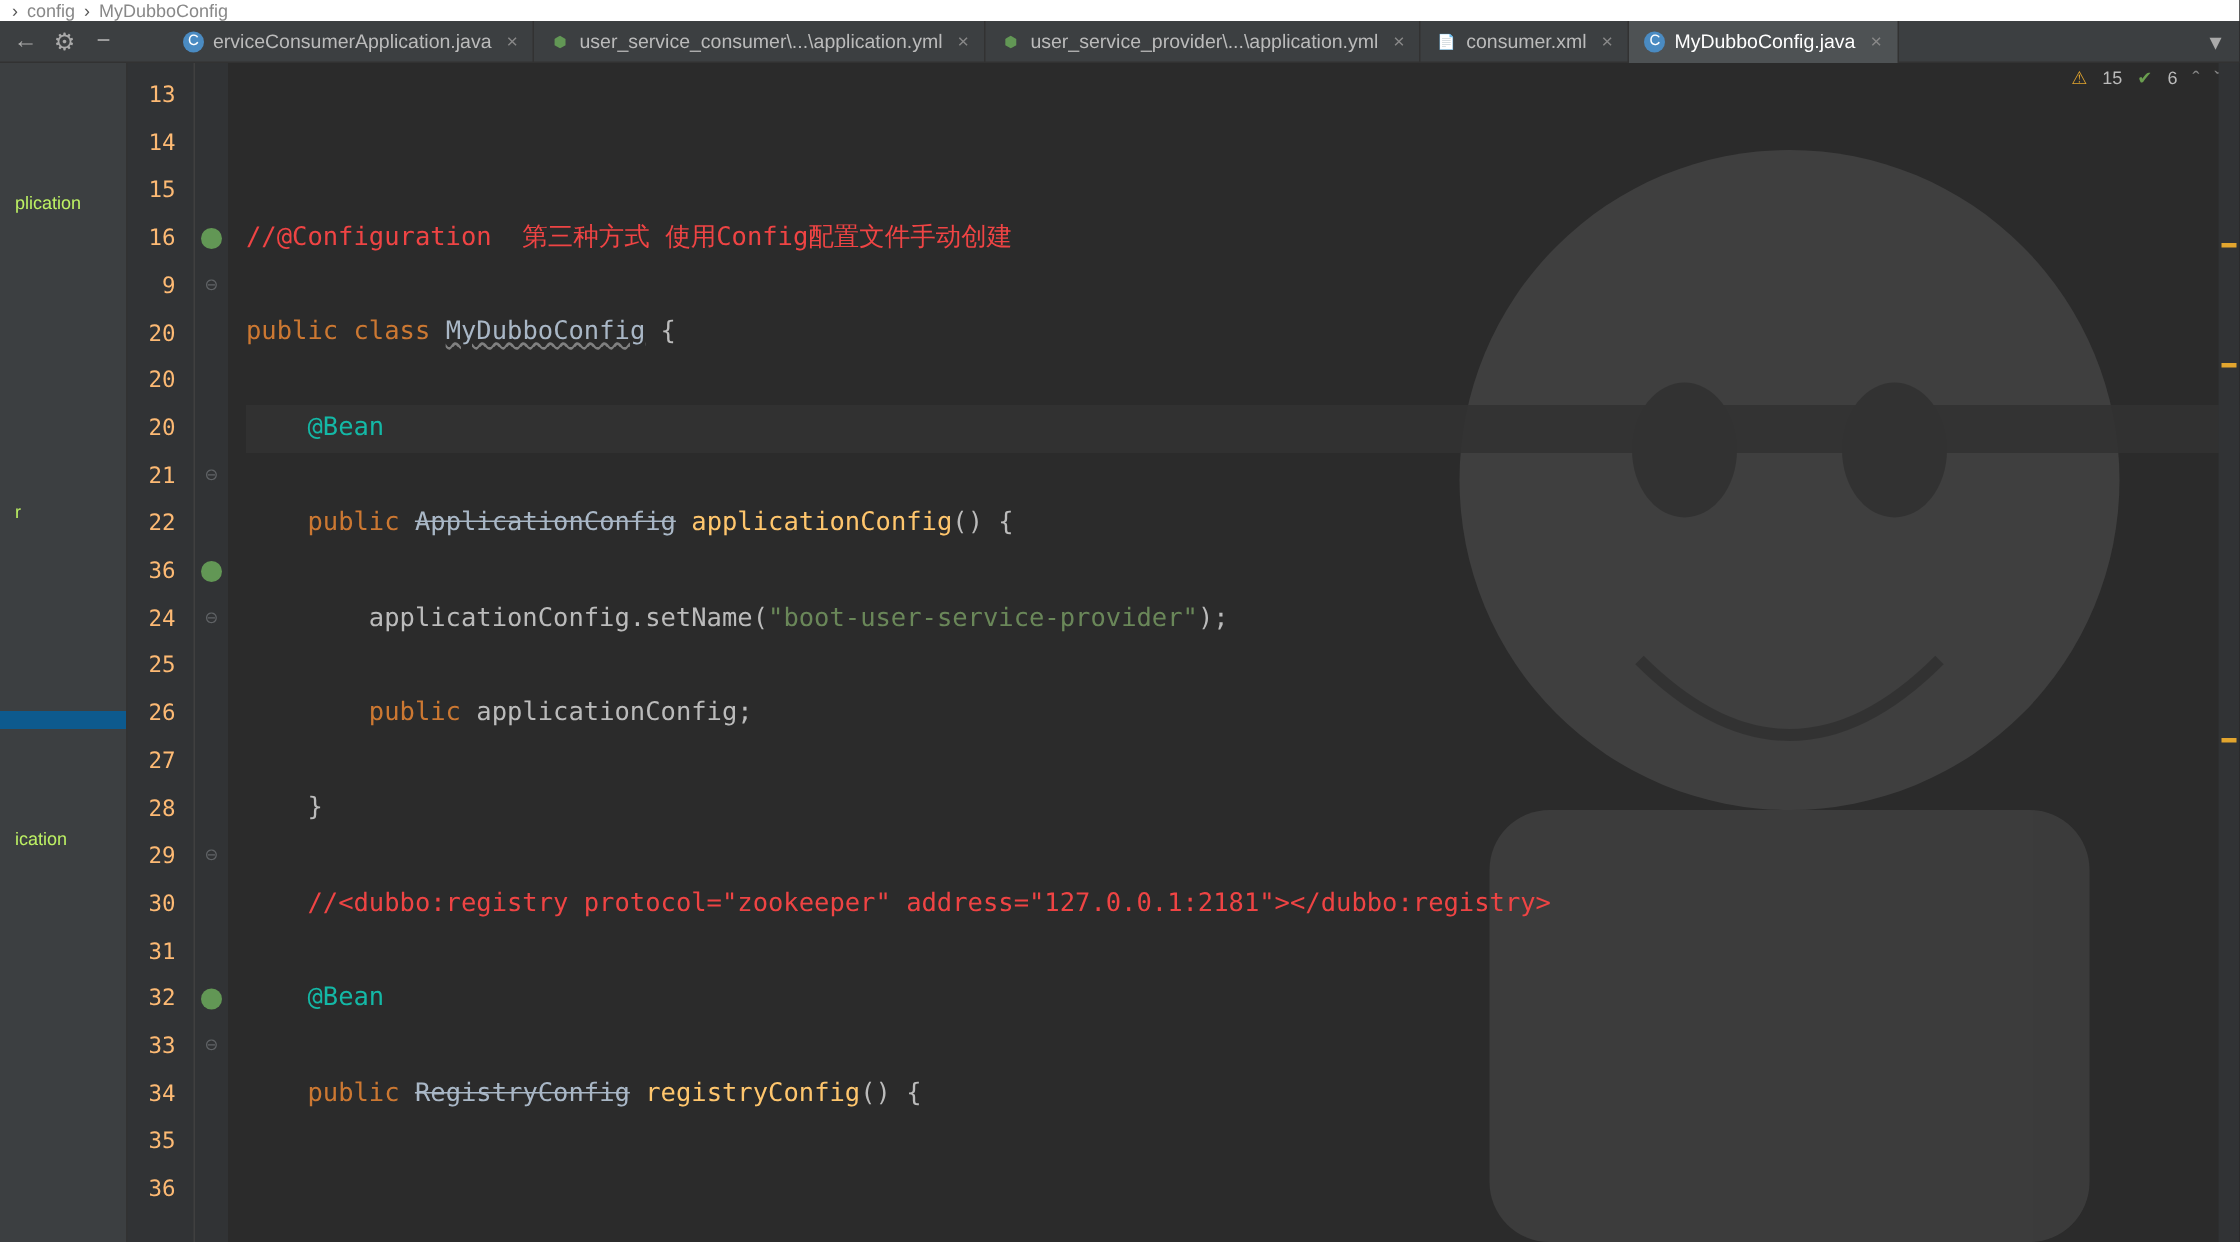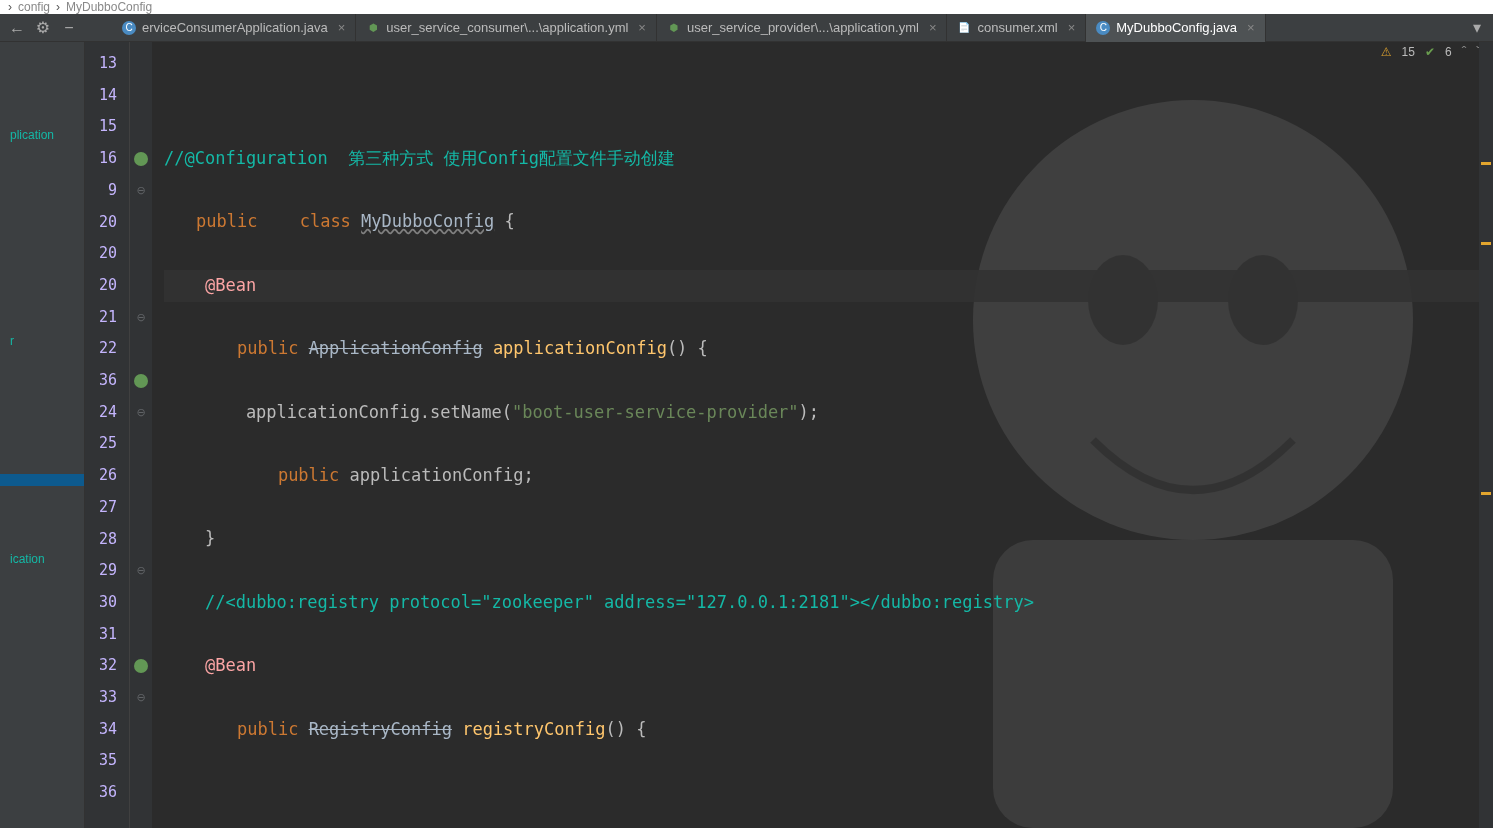--- a/index.html
+++ b/index.html
@@ -83,42 +83,42 @@
 }
 .sidebar {
   width: 85px;
   background: #3c3f41;
   border-right: 1px solid #323232;
   font-size: 13px;
   padding-top: 80px;
 }
 .sidebar-item {
   padding: 6px 10px;
-  color: #14b8a6;
+  color: #bef264;
   cursor: pointer;
   font-size: 12px;
 }
 .sidebar-item.active {
   background: #0d5a8e;
   color: #fff;
 }
 .editor-wrap {
   flex: 1;
   display: flex;
   position: relative;
 }
 .gutter {
   width: 45px;
   background: #313335;
   text-align: right;
   padding-right: 12px;
   padding-top: 6px;
   font-family: "Consolas", monospace;
   font-size: 15px;
-  color: #c4b5fd;
+  color: #fdba74;
   line-height: 31.7px;
   border-right: 1px solid #404040;
 }
 .gutter-icons {
   width: 22px;
   background: #313335;
   padding-top: 6px;
   font-size: 12px;
   line-height: 31.7px;
   text-align: center;
@@ -131,26 +131,26 @@
   padding-top: 6px;
   font-family: "Consolas", monospace;
   font-size: 17px;
   line-height: 31.7px;
   white-space: pre;
   padding-left: 12px;
   position: relative;
 }
 .code .line { height: 31.7px; }
 .code .hl { background: rgba(50,50,50,0.9); display:block; }
-.c-comment2 { color: #14b8a6; }
-.c-keyword { color: #cc7832; margin-left: 32px; }
+.c-comment2 { color: #ef4444; }
+.c-keyword { color: #cc7832; }
 .c-class { color: #a9b7c6; }
 .c-method { color: #ffc66d; }
 .c-string { color: #6a8759; }
-.c-anno { color: #fca5a5; }
+.c-anno { color: #14b8a6; }
 .c-strike { text-decoration: line-through; }
 .c-wave { text-decoration: underline wavy #808080; }
 
 .inspections {
   position: absolute;
   top: 44px;
   right: 12px;
   font-size: 12px;
   color: #bbb;
   display: flex;

